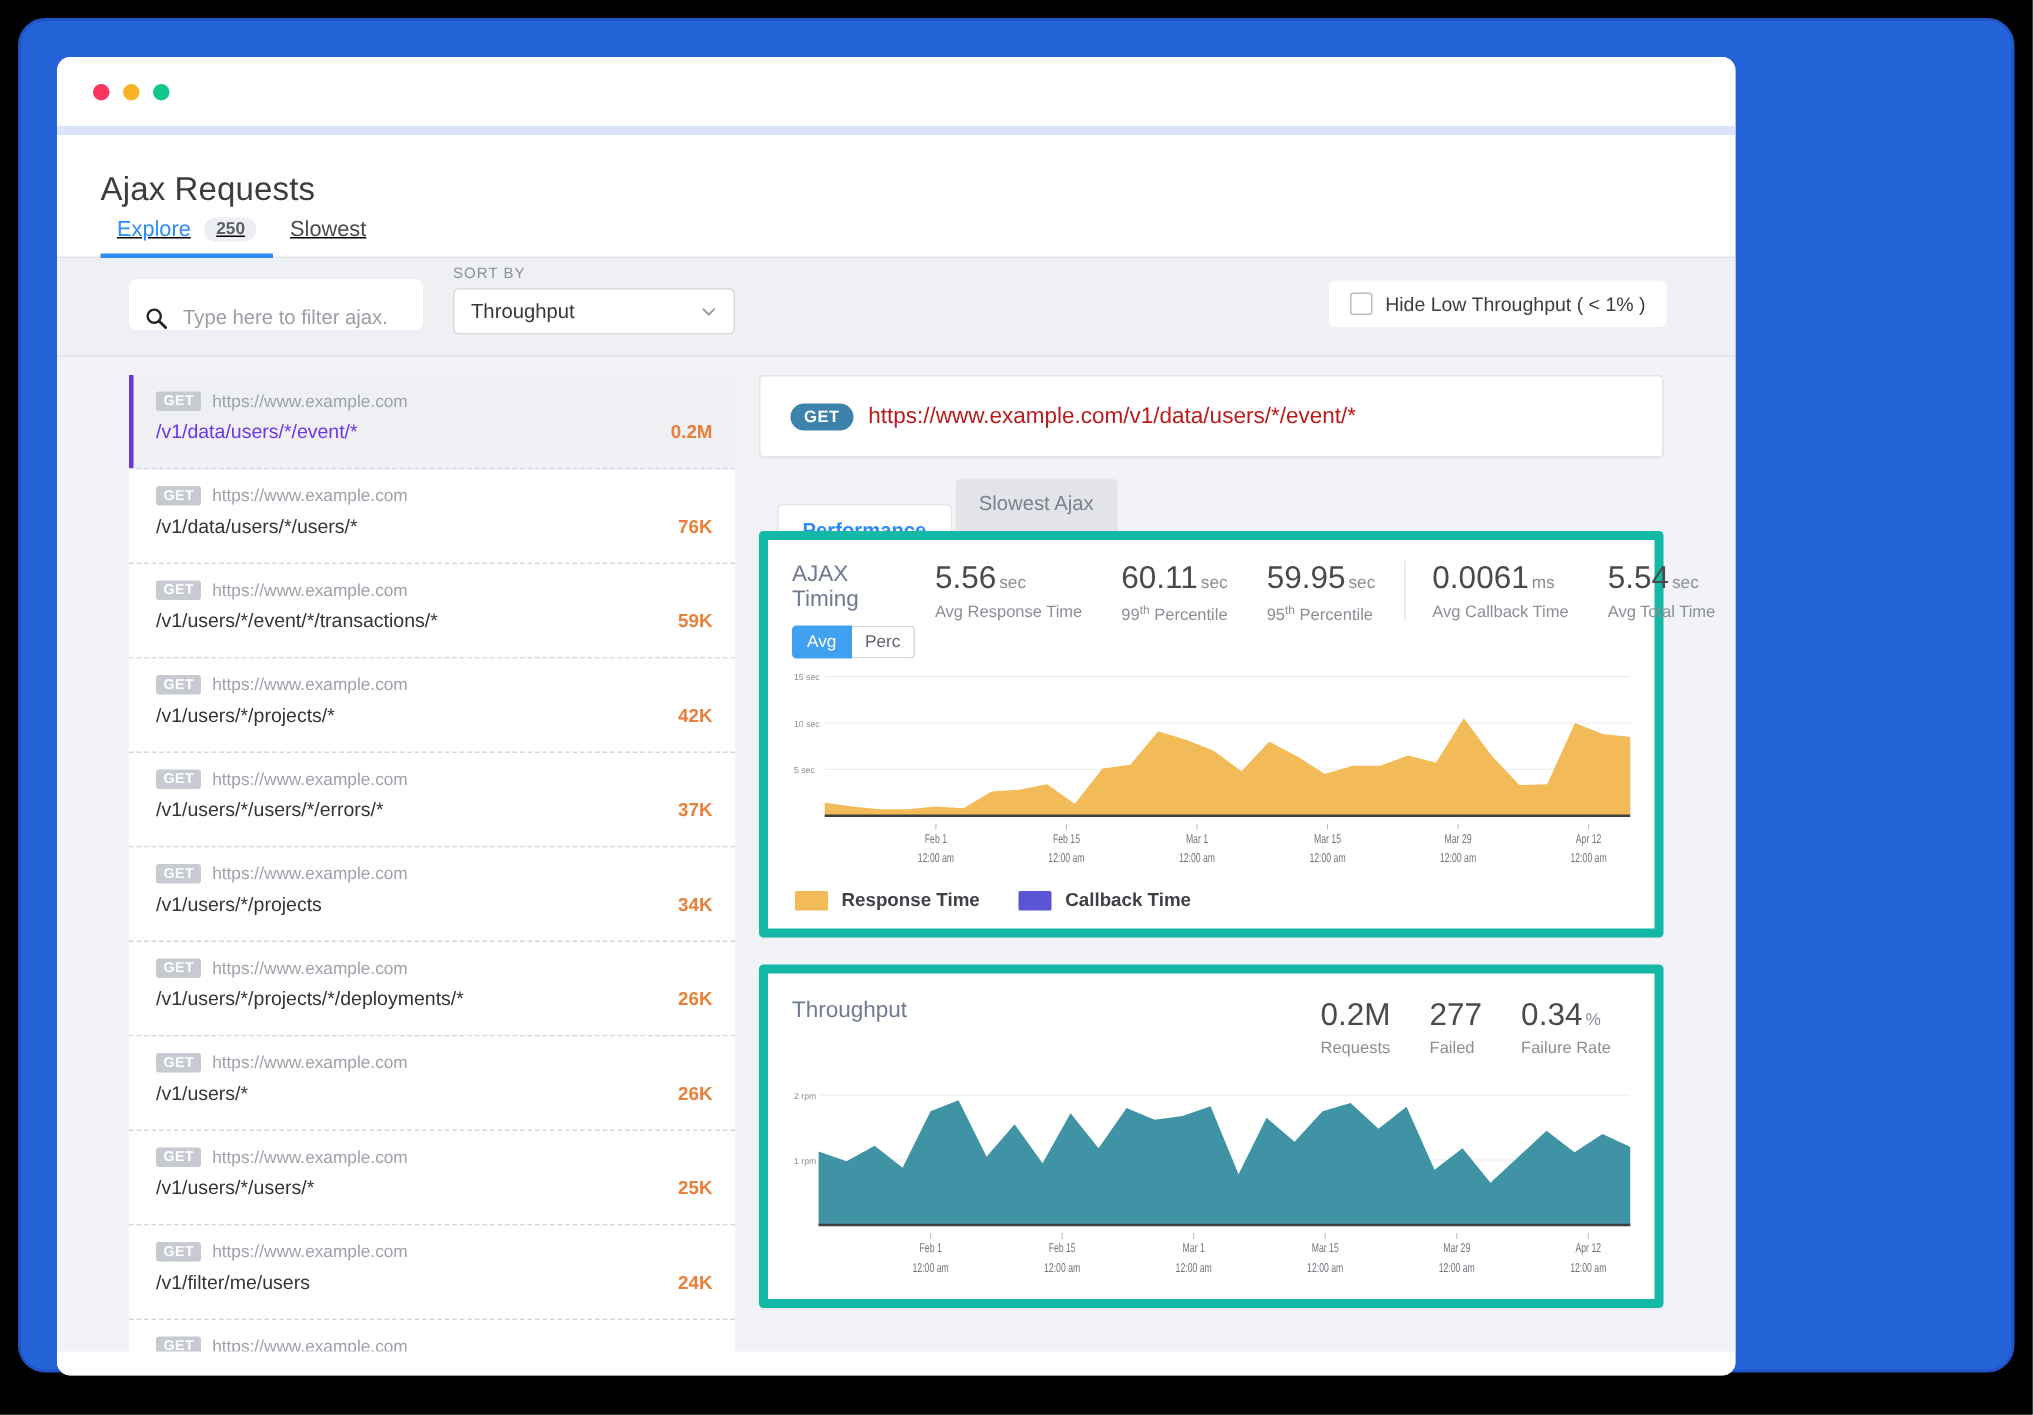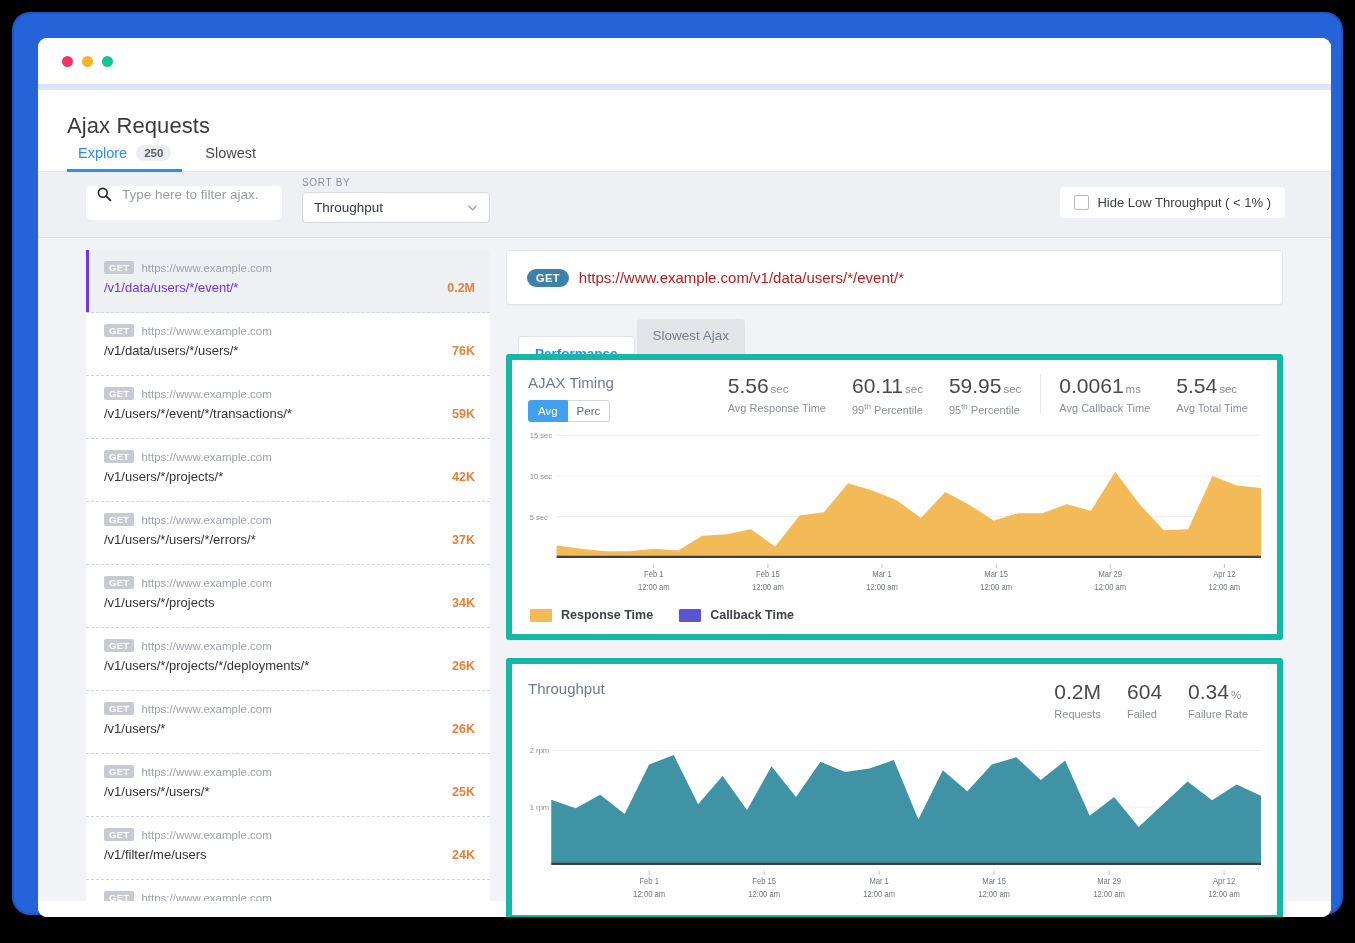--- a/index.html
+++ b/index.html
@@ -19,21 +19,21 @@
     position: absolute;
     left: 14px; top: 14px;
     width: 1327px; height: 899px;
     background: #2563d9;
     border-radius: 16px;
     box-shadow: 0 0 0 2px #1f55c4;
   }
   .frame-inner {
     position: absolute;
     left: 24px; top: 24px;
-    width: 1293px; height: 879px;
+    width: 1119px; height: 879px;
     background: #ffffff;
     border-radius: 9px;
     overflow: hidden;
   }
 
   
   .titlebar {
     height: 46px;
     background: #ffffff;
     position: relative;
@@ -62,25 +62,26 @@
     color: #3c3c3c;
     padding: 23px 0 0 29px;
     font-weight: 400;
     letter-spacing: 0.1px;
   }
 
   
   .tabs {
     display: flex;
     align-items: flex-end;
-    gap: 12px;
+    gap: 0;
     padding: 14px 0 0 29px;
     border-bottom: 1px solid #e2e4e8;
     height: 33px;
     box-sizing: border-box;
+    text-decoration: underline;
   }
   .tab {
     display: flex;
     align-items: center;
     gap: 9px;
     font-size: 14.5px;
     color: #4a4a4a;
     padding: 0 11px 10px 11px;
     cursor: pointer;
     position: relative;
@@ -109,21 +110,21 @@
     position: relative;
     border-bottom: 1px solid #e2e4e8;
   }
   .search-box {
     position: absolute;
     left: 48px; top: 14px;
     width: 196px; height: 34px;
     background: #ffffff;
     border-radius: 5px;
     display: flex;
-    align-items: flex-start;
+    align-items: flex-end;
     padding: 0 10px;
     box-sizing: border-box;
   }
   .search-ico { width: 16px; height: 16px; margin-right: 8px; flex: 0 0 auto; }
   .search-input {
     border: 0; outline: 0;
     font-size: 13.5px;
     color: #333;
     font-family: "Liberation Sans", sans-serif;
     width: 100%;
@@ -579,21 +580,21 @@
 
           <div class="card tput">
             <div class="card-head">
               <div class="card-title">Throughput</div>
               <div class="metrics">
                   <div class="metric">
                     <div class="metric-val">0.2M</div>
                     <div class="metric-lbl">Requests</div>
                   </div>
                   <div class="metric">
-                    <div class="metric-val">604</div>
+                    <div class="metric-val">277</div>
                     <div class="metric-lbl">Failed</div>
                   </div>
                   <div class="metric">
                     <div class="metric-val">0.34<span class="unit">%</span></div>
                     <div class="metric-lbl">Failure Rate</div>
                   </div>
                 </div>
             </div>
 
             <div class="chart-wrap">

